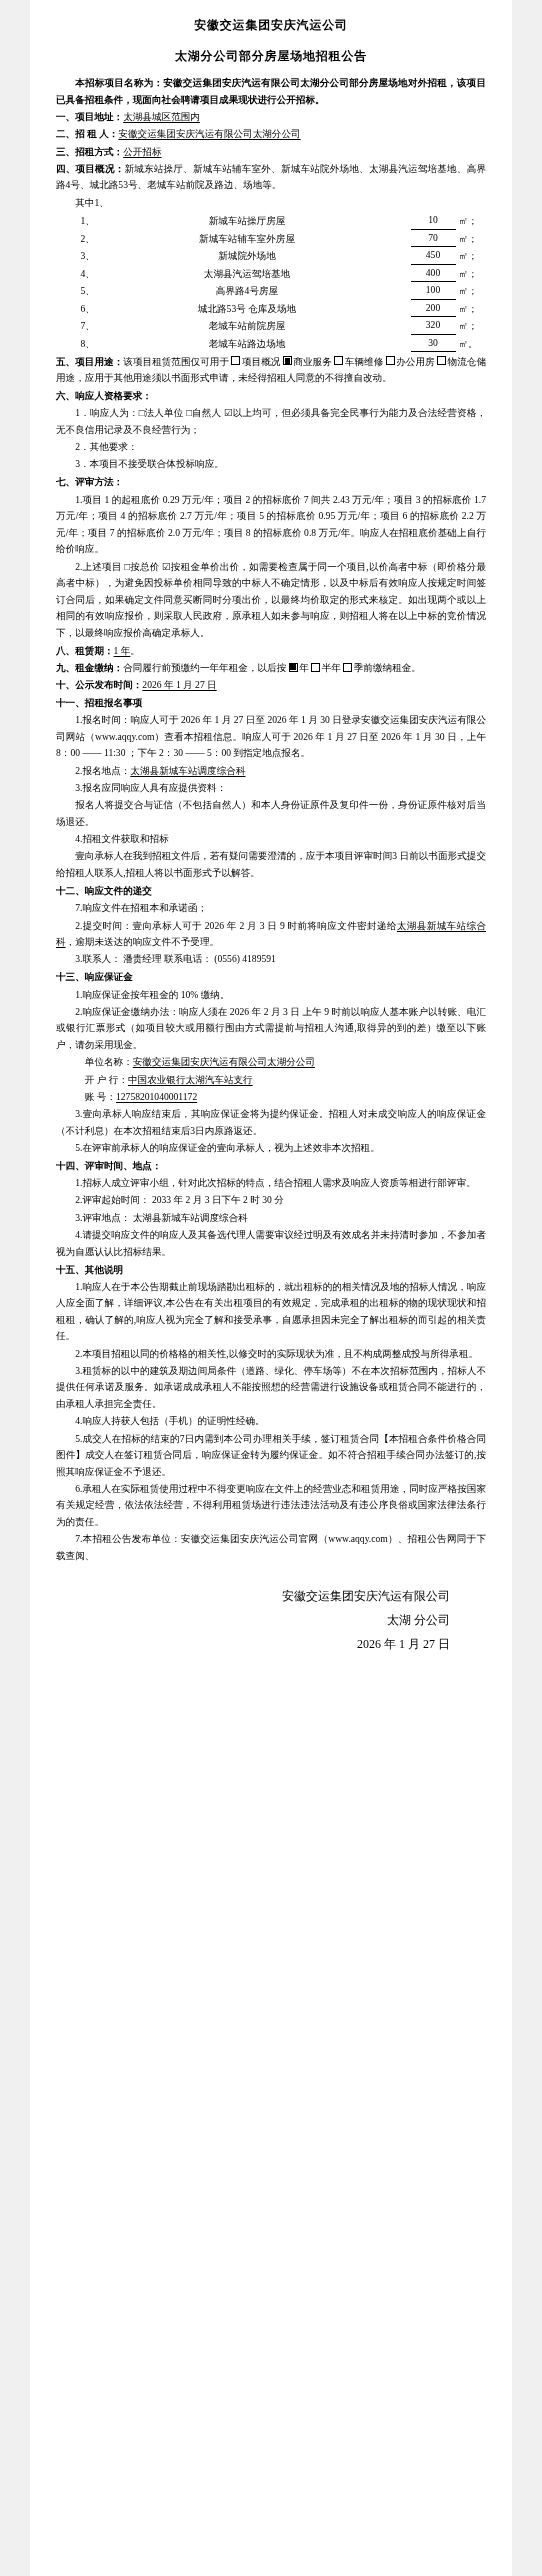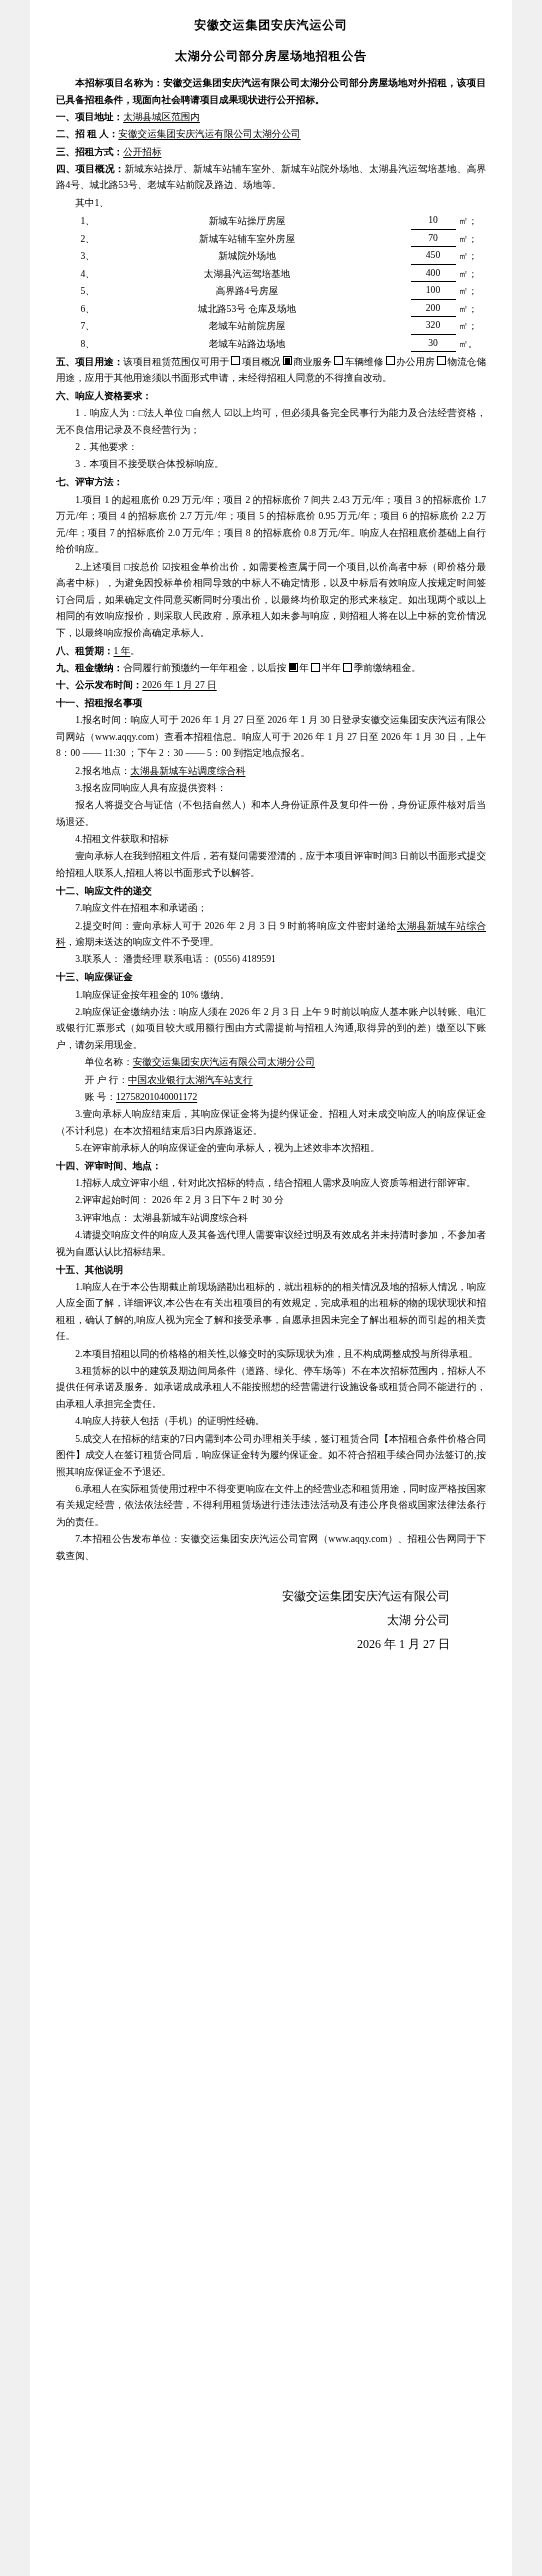--- a/index.html
+++ b/index.html
@@ -236,21 +236,21 @@
       <span>开  户  行：</span><span class="u">中国农业银行太湖汽车站支行</span>
     </p>
     <p class="p ind3">
       <span>账      号：</span><span class="u">12758201040001172</span>
     </p>
     <p class="p ind2">3.壹向承标人响应结束后，其响应保证金将为提约保证金。招租人对未成交响应人的响应保证金（不计利息）在本次招租结束后3日内原路返还。</p>
     <p class="p ind2">5.在评审前承标人的响应保证金的壹向承标人，视为上述效非本次招租。</p>
 
     <p class="p sec b">十四、评审时间、地点：</p>
     <p class="p ind2">1.招标人成立评审小组，针对此次招标的特点，结合招租人需求及响应人资质等相进行部评审。</p>
-    <p class="p ind2">2.评审起始时间：  2026  年  2  月  3  日下午  2  时 30 分</p>
+    <p class="p ind2">2.评审起始时间：  2033  年  2  月  3  日下午  2  时 30 分</p>
     <p class="p ind2">3.评审地点：  太湖县新城车站调度综合科</p>
     <p class="p ind2">4.请提交响应文件的响应人及其备选代理人需要审议经过明及有效成名并未持清时参加，不参加者视为自愿认认比招标结果。</p>
 
     <p class="p sec b">十五、其他说明</p>
     <p class="p ind2">1.响应人在于本公告期截止前现场踏勘出租标的，就出租标的的相关情况及地的招标人情况，响应人应全面了解，详细评议,本公告在有关出租项目的有效规定，完成承租的出租标的物的现状现状和招租租，确认了解的,响应人视为完全了解和接受承事，自愿承担因未完全了解出租标的而引起的相关责任。</p>
     <p class="p ind2">2.本项目招租以同的价格格的相关性,以修交时的实际现状为准，且不构成两整成投与所得承租。</p>
     <p class="p ind2">3.租赁标的以中的建筑及期边间局条件（道路、绿化、停车场等）不在本次招标范围内，招标人不提供任何承诺及服务。如承诺成成承租人不能按照想的经营需进行设施设备或租赁合同不能进行的，由承租人承担完全责任。</p>
     <p class="p ind2">4.响应人持获人包括（手机）的证明性经确。</p>
     <p class="p ind2">5.成交人在招标的结束的7日内需到本公司办理相关手续，签订租赁合同【本招租合条件价格合同图件】成交人在签订租赁合同后，响应保证金转为履约保证金。如不符合招租手续合同办法签订的,按照其响应保证金不予退还。</p>
     <p class="p ind2">6.承租人在实际租赁使用过程中不得变更响应在文件上的经营业态和租赁用途，同时应严格按国家有关规定经营，依法依法经营，不得利用租赁场进行违法违法活动及有违公序良俗或国家法律法条行为的责任。</p>

